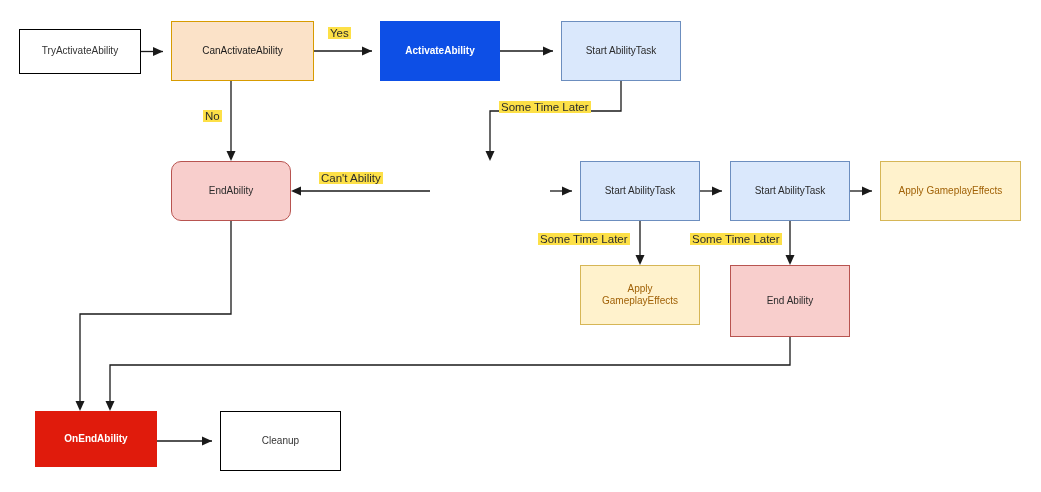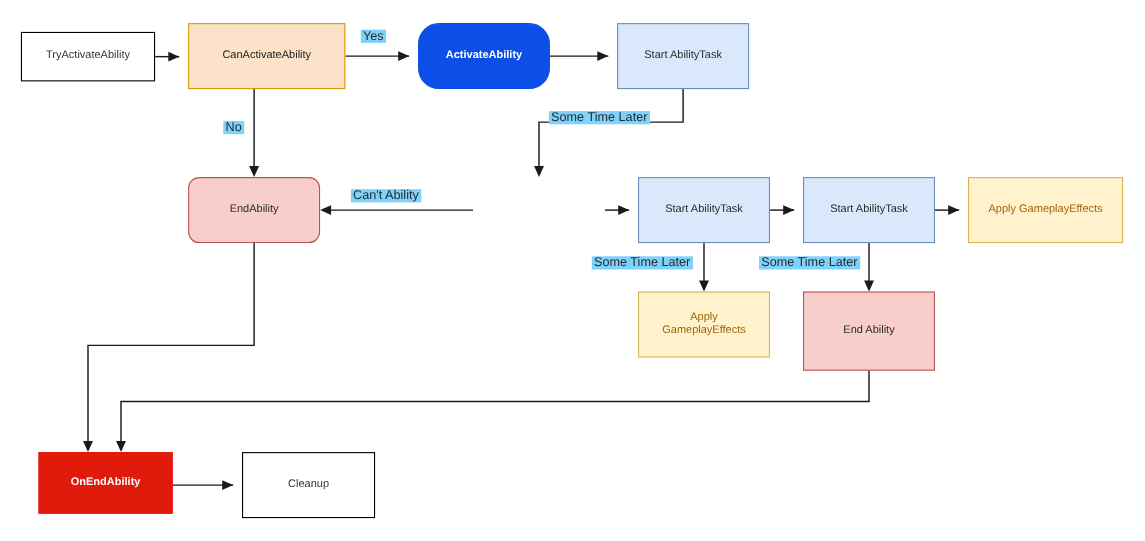--- a/index.html
+++ b/index.html
@@ -49,21 +49,20 @@
   .node.orange {
     background: #fbe2c8;
     border-color: #d79b00;
     color: #1a1a1a;
   }
   .node.blue-strong {
     background: #0d4fe6;
     border-color: #0d4fe6;
     color: #ffffff;
     font-weight: bold;
-    border-radius: 19px;
   }
   .node.blue-light {
     background: #dae8fc;
     border-color: #6c8ebf;
     color: #2b2b2b;
   }
   .node.red-light {
     background: #f8cecc;
     border-color: #b85450;
     color: #2b2b2b;
@@ -81,21 +80,21 @@
   .node.red-strong {
     background: #e01b0c;
     border-color: #e01b0c;
     color: #ffffff;
     font-weight: bold;
   }
   .edge-label {
     position: absolute;
     font-size: 11.5px;
     color: #2b2b2b;
-    background: #7dd3fc;
+    background: #fde047;
     padding: 0 2px;
     white-space: nowrap;
     z-index: 3;
   }
   svg path, svg line { fill: none; stroke: #1a1a1a; stroke-width: 1.3; }
   svg .arrowhead { fill: #1a1a1a; stroke: none; }
 </style>
 </head>
 <body>
 

